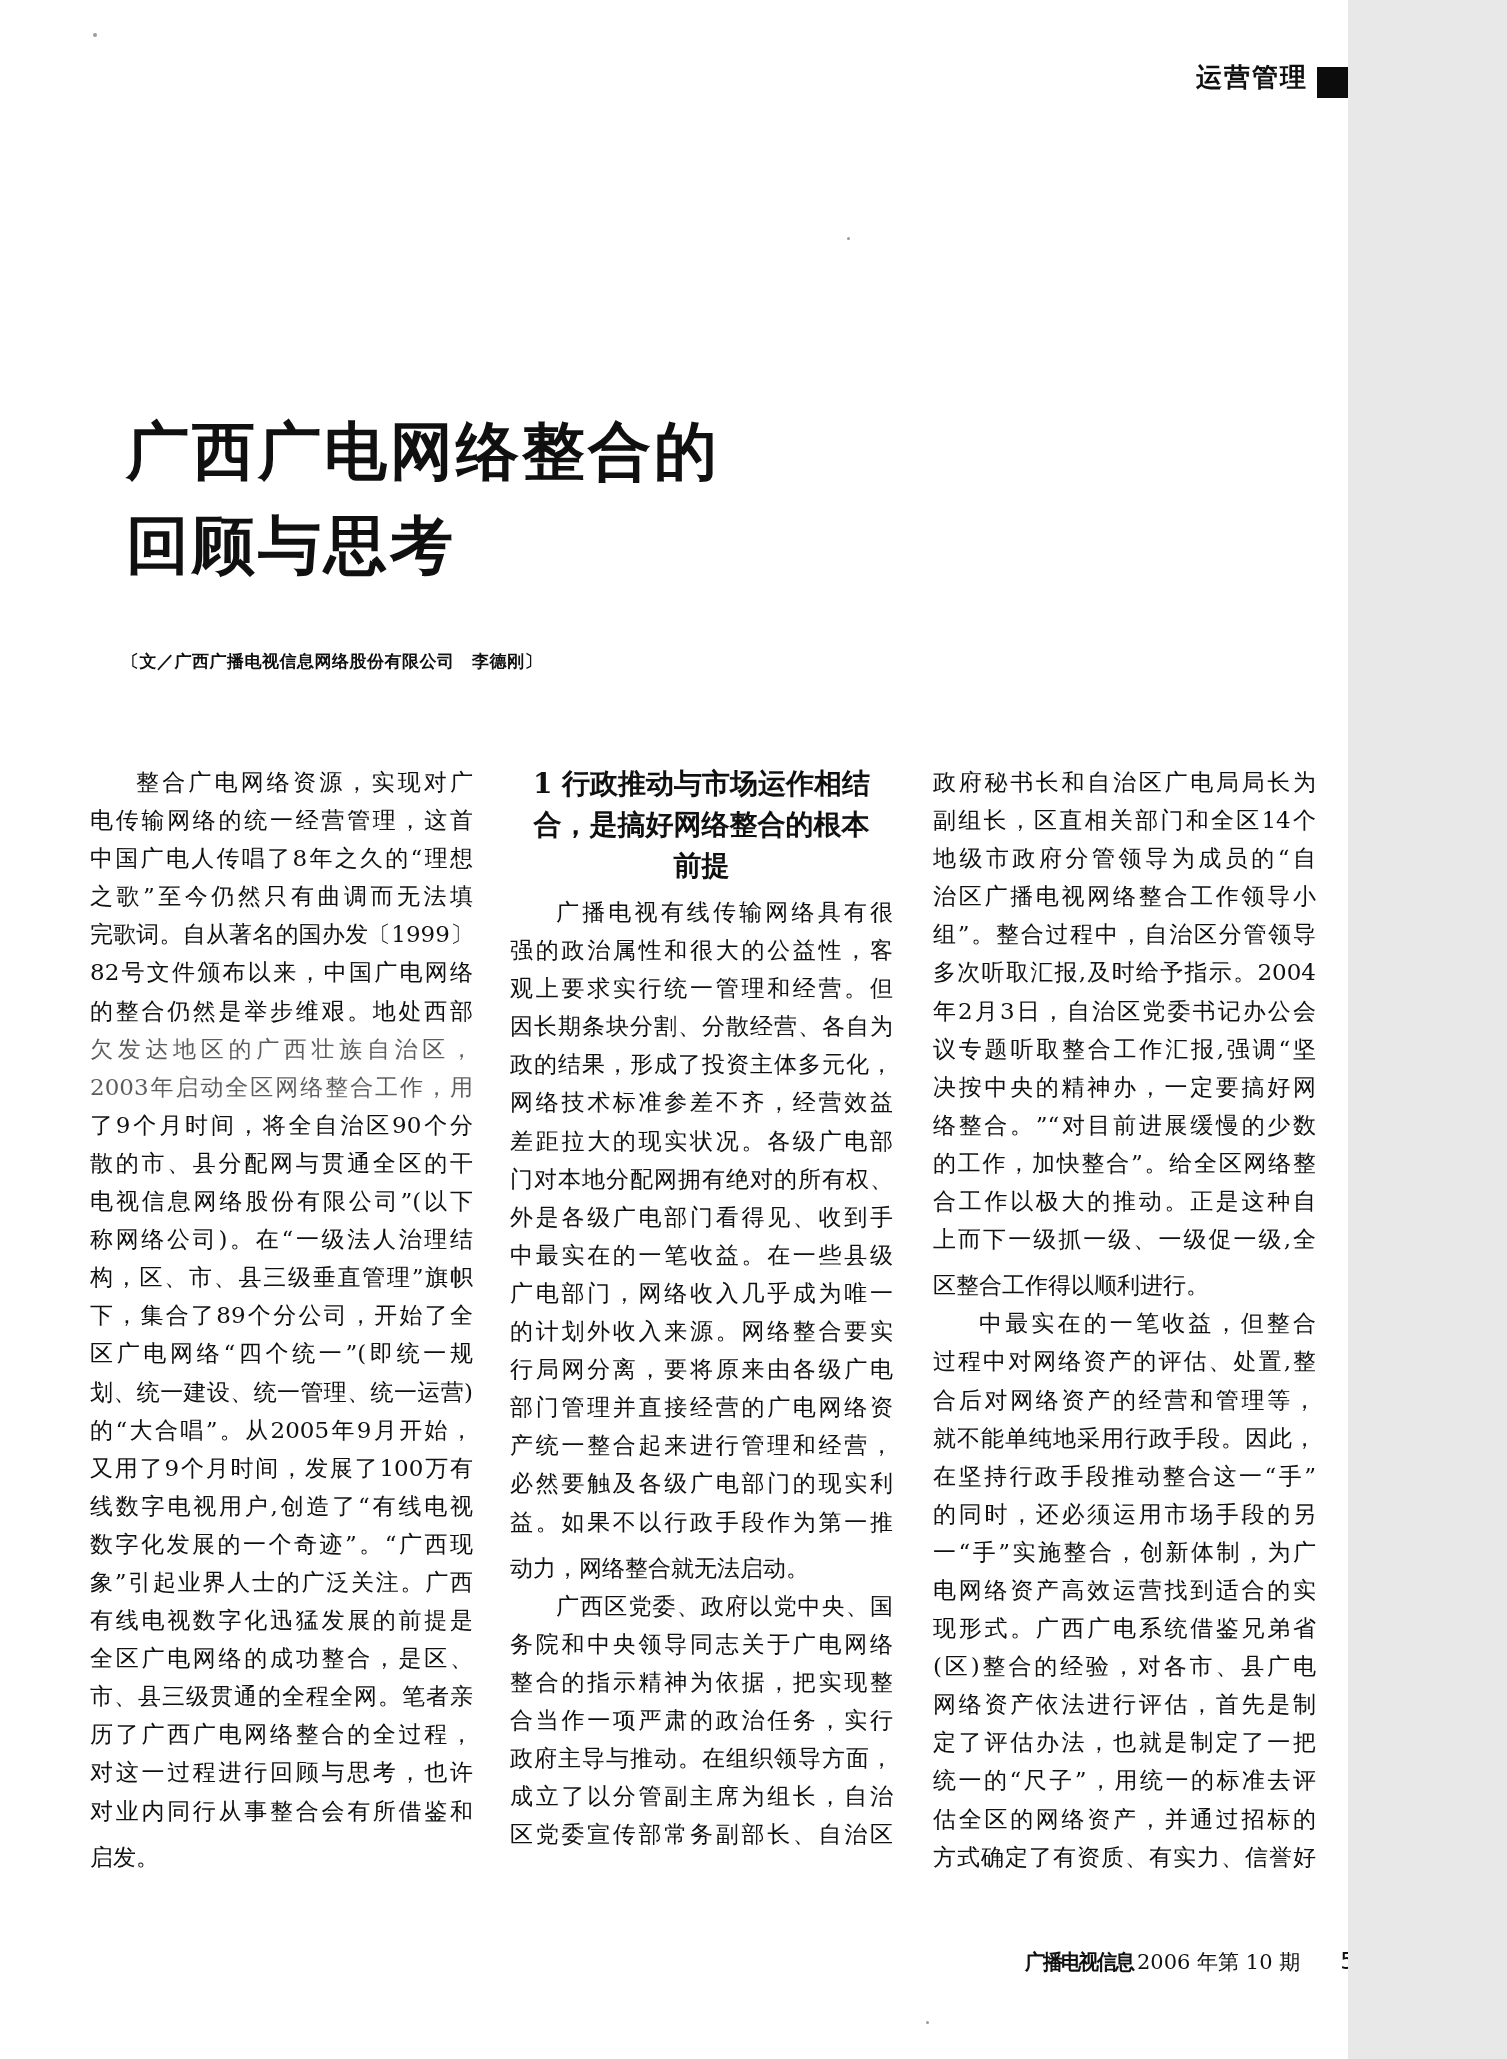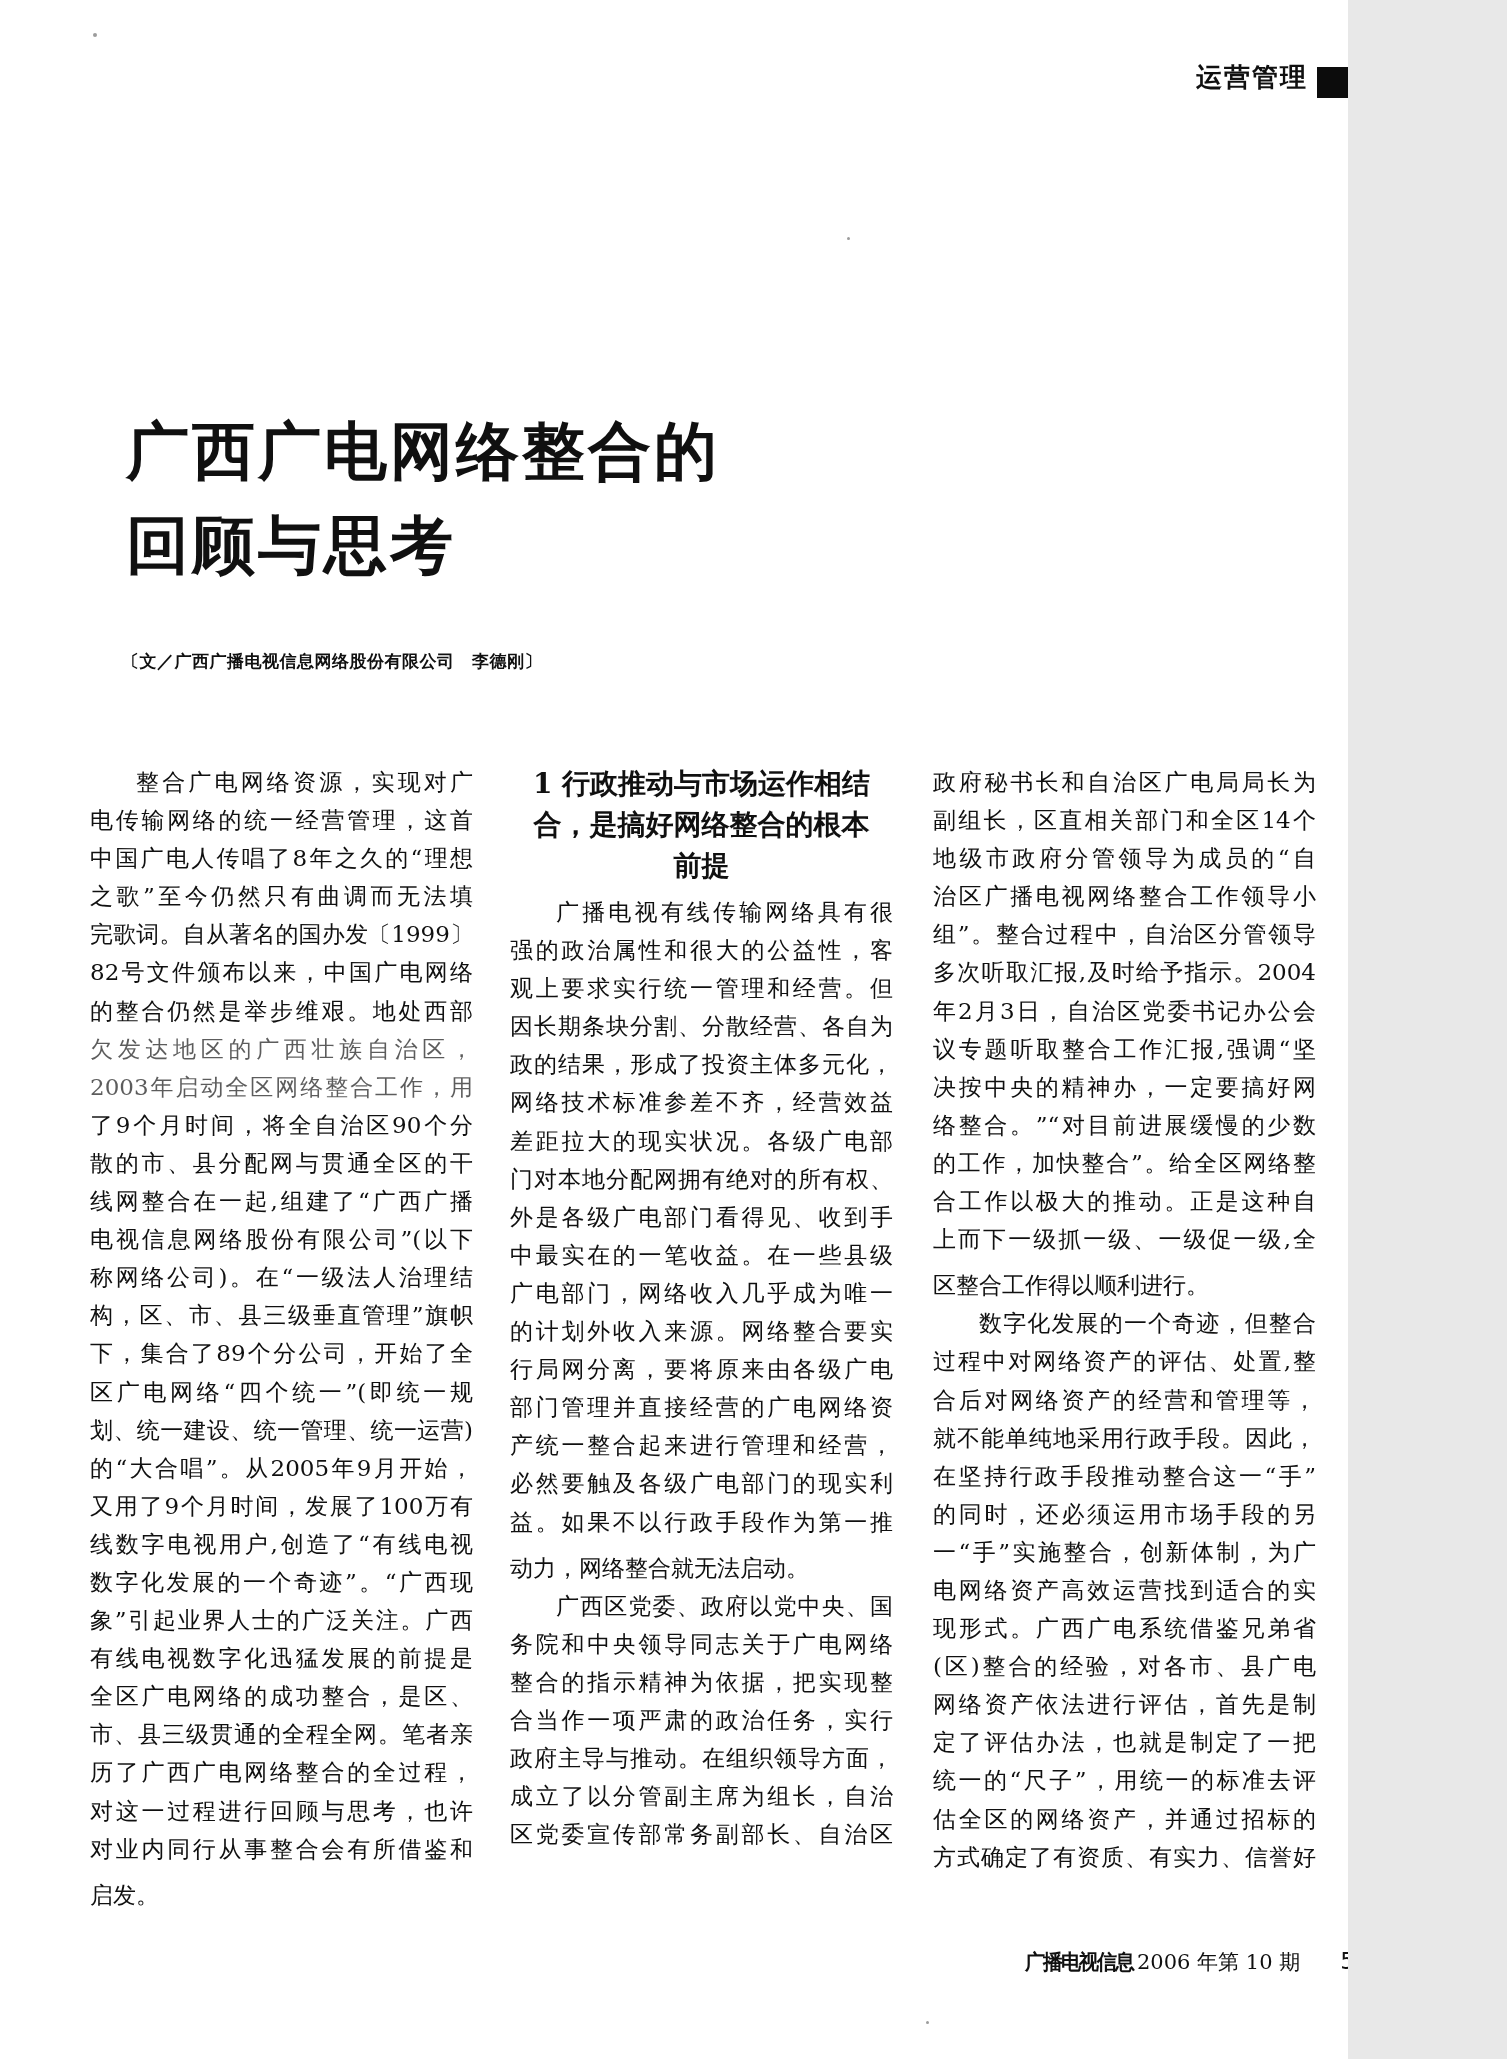--- a/index.html
+++ b/index.html
@@ -93,21 +93,20 @@
       <div class="bline mid">电传输网络的统一经营管理，这首</div>
       <div class="bline mid">中国广电人传唱了8年之久的“理想</div>
       <div class="bline mid">之歌”至今仍然只有曲调而无法填</div>
       <div class="bline mid">完歌词。自从著名的国办发〔1999〕</div>
       <div class="bline mid">82号文件颁布以来，中国广电网络</div>
       <div class="bline mid">的整合仍然是举步维艰。地处西部</div>
       <div class="bline mid faded">欠发达地区的广西壮族自治区，</div>
       <div class="bline mid faded">2003年启动全区网络整合工作，用</div>
       <div class="bline mid">了9个月时间，将全自治区90个分</div>
       <div class="bline mid">散的市、县分配网与贯通全区的干</div>
-      <div class="bline mid">线网整合在一起,组建了“广西广播</div>
       <div class="bline mid">电视信息网络股份有限公司”(以下</div>
       <div class="bline mid">称网络公司)。在“一级法人治理结</div>
       <div class="bline mid">构，区、市、县三级垂直管理”旗帜</div>
       <div class="bline mid">下，集合了89个分公司，开始了全</div>
       <div class="bline mid">区广电网络“四个统一”(即统一规</div>
       <div class="bline mid">划、统一建设、统一管理、统一运营)</div>
       <div class="bline mid">的“大合唱”。从2005年9月开始，</div>
       <div class="bline mid">又用了9个月时间，发展了100万有</div>
       <div class="bline mid">线数字电视用户,创造了“有线电视</div>
       <div class="bline mid">数字化发展的一个奇迹”。“广西现</div>
@@ -164,21 +163,21 @@
       <div class="bline mid">组”。整合过程中，自治区分管领导</div>
       <div class="bline mid">多次听取汇报,及时给予指示。2004</div>
       <div class="bline mid">年2月3日，自治区党委书记办公会</div>
       <div class="bline mid">议专题听取整合工作汇报,强调“坚</div>
       <div class="bline mid">决按中央的精神办，一定要搞好网</div>
       <div class="bline mid">络整合。”“对目前进展缓慢的少数</div>
       <div class="bline mid">的工作，加快整合”。给全区网络整</div>
       <div class="bline mid">合工作以极大的推动。正是这种自</div>
       <div class="bline mid">上而下一级抓一级、一级促一级,全</div>
       <div class="bline last">区整合工作得以顺利进行。</div>
-      <div class="bline first">数字化发展的一个奇迹，但整合</div>
+      <div class="bline first">中最实在的一笔收益，但整合</div>
       <div class="bline mid">过程中对网络资产的评估、处置,整</div>
       <div class="bline mid">合后对网络资产的经营和管理等，</div>
       <div class="bline mid">就不能单纯地采用行政手段。因此，</div>
       <div class="bline mid">在坚持行政手段推动整合这一“手”</div>
       <div class="bline mid">的同时，还必须运用市场手段的另</div>
       <div class="bline mid">一“手”实施整合，创新体制，为广</div>
       <div class="bline mid">电网络资产高效运营找到适合的实</div>
       <div class="bline mid">现形式。广西广电系统借鉴兄弟省</div>
       <div class="bline mid">(区)整合的经验，对各市、县广电</div>
       <div class="bline mid">网络资产依法进行评估，首先是制</div>

